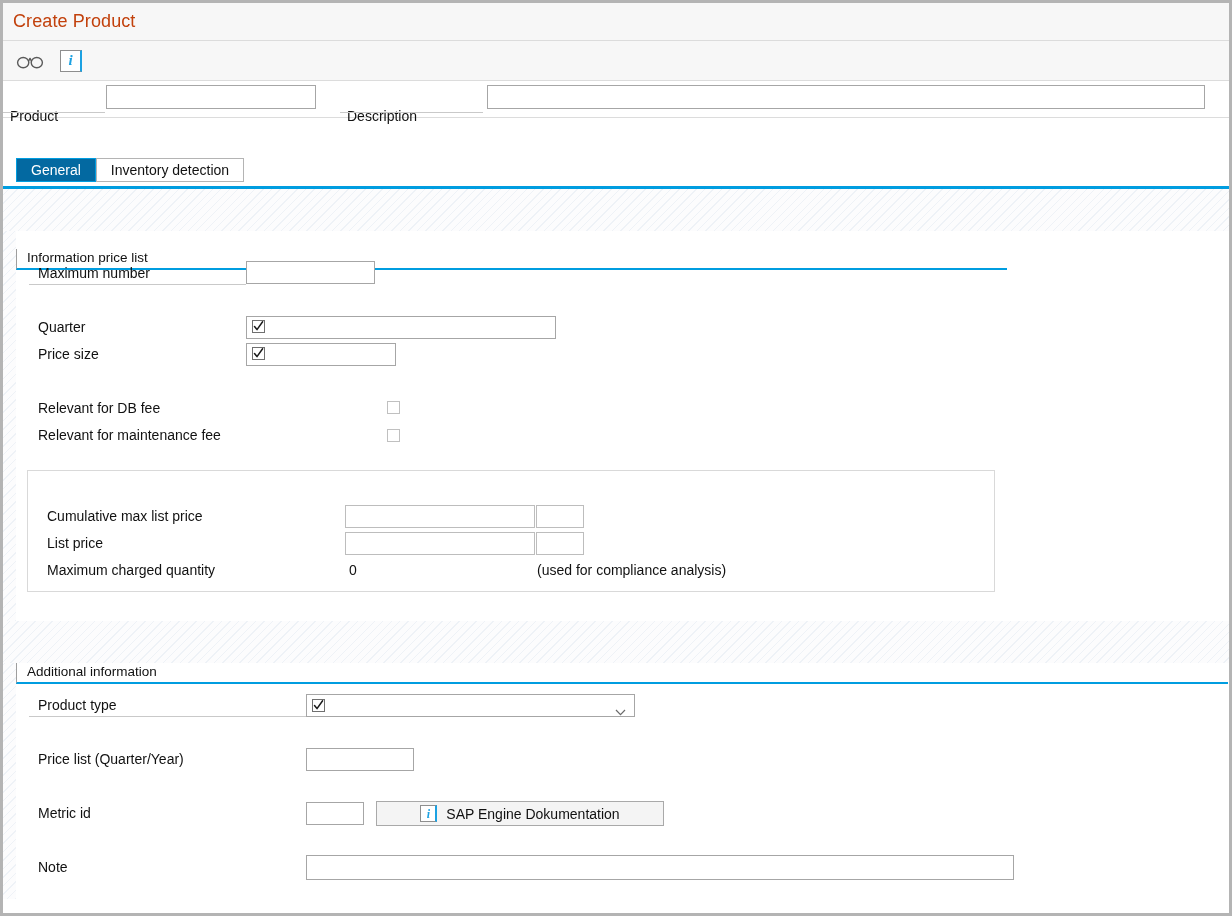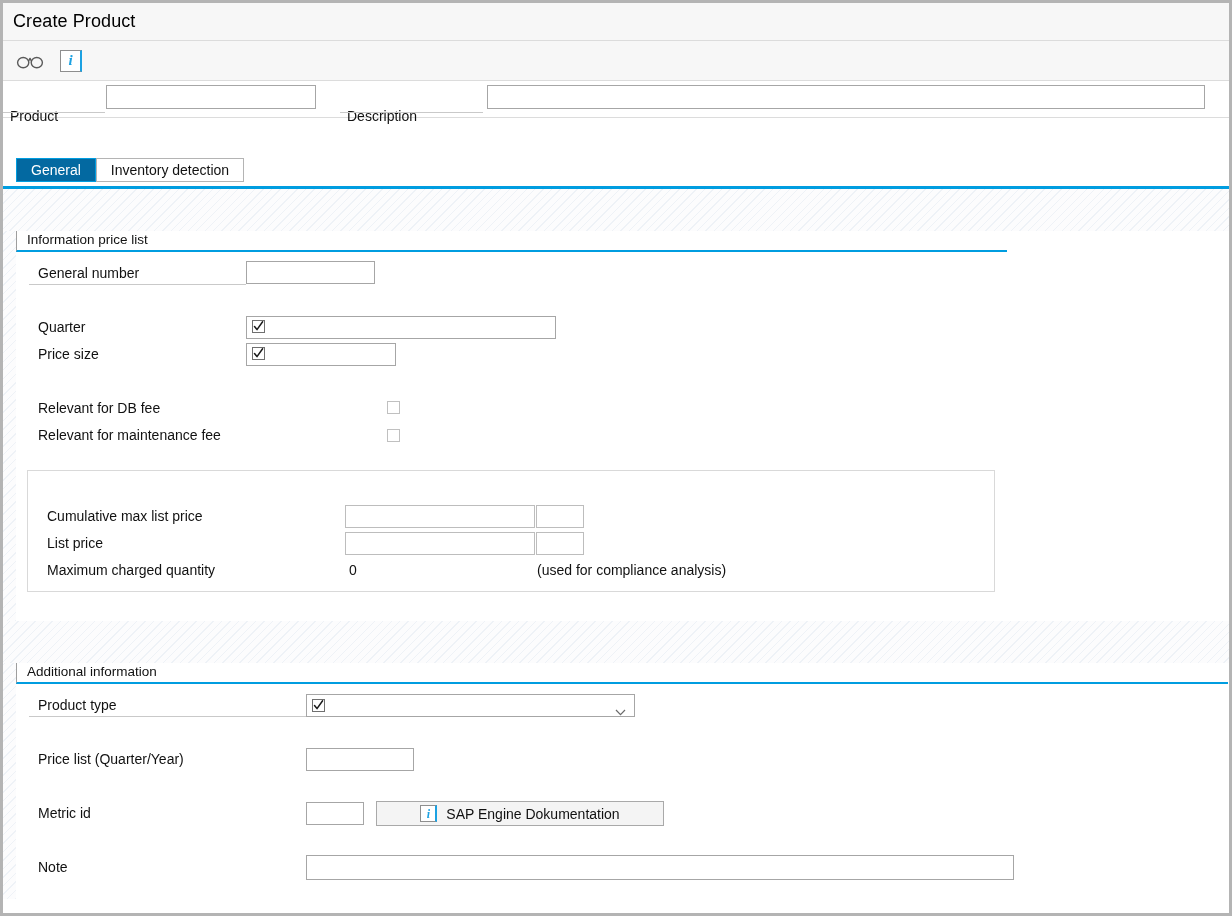--- a/index.html
+++ b/index.html
@@ -28,21 +28,21 @@
     height: 38px;
     box-sizing: border-box;
     background: #f7f7f7;
     border-bottom: 1px solid #dcdcdc;
     display: flex;
     align-items: center;
     padding-left: 10px;
   }
   .title-text {
     font-size: 18px;
-    color: #000000;
+    color: #c2410c;
     letter-spacing: .1px;
   }
 
   
   .toolbar {
     height: 40px;
     box-sizing: border-box;
     background: #f7f7f7;
     border-bottom: 1px solid #dcdcdc;
     display: flex;
@@ -362,25 +362,25 @@
       
     </div>
   </div>
 
   <div class="content hatch">
     <div class="content-inner">
 
       <div class="whiteband" style="left:0px; top:42px; width:1226px; height:390px;"></div>
       <div class="gutter hatch" style="left:0px; top:42px; height:390px;"></div>
 
-      <div class="grouphdr" style="top:42px; width:991px;">
+      <div class="grouphdr" style="top:60px; width:991px;">
         <span>Information price list</span>
       </div>
 
-      <div class="flabel" style="left:35px; top:76px;">General number</div>
+      <div class="flabel" style="left:35px; top:76px;">Maximum number</div>
       <div class="flabel-ul" style="left:26px; top:95px; width:217px;"></div>
       <input class="finput" style="left: 243px; top: 72px; width: 129px;" type="text" value="">
 
       <div class="flabel" style="left:35px; top:130px;">Quarter</div>
       <div class="finput" style="left:243px; top:127px; width:310px;">
         <span class="chk-glyph" style="left:5px; top:3px;">
           <svg width="13" height="13" viewBox="0 0 13 13">
             <rect x="0.5" y="0.5" width="12" height="12" fill="none" stroke="#6f6f6f" stroke-width="1"></rect>
             <path d="M2.5 6.6 L5 9.6 L10.6 1.8" fill="none" stroke="#1a1a1a" stroke-width="1.5" stroke-linecap="round" stroke-linejoin="round"></path>
           </svg>

